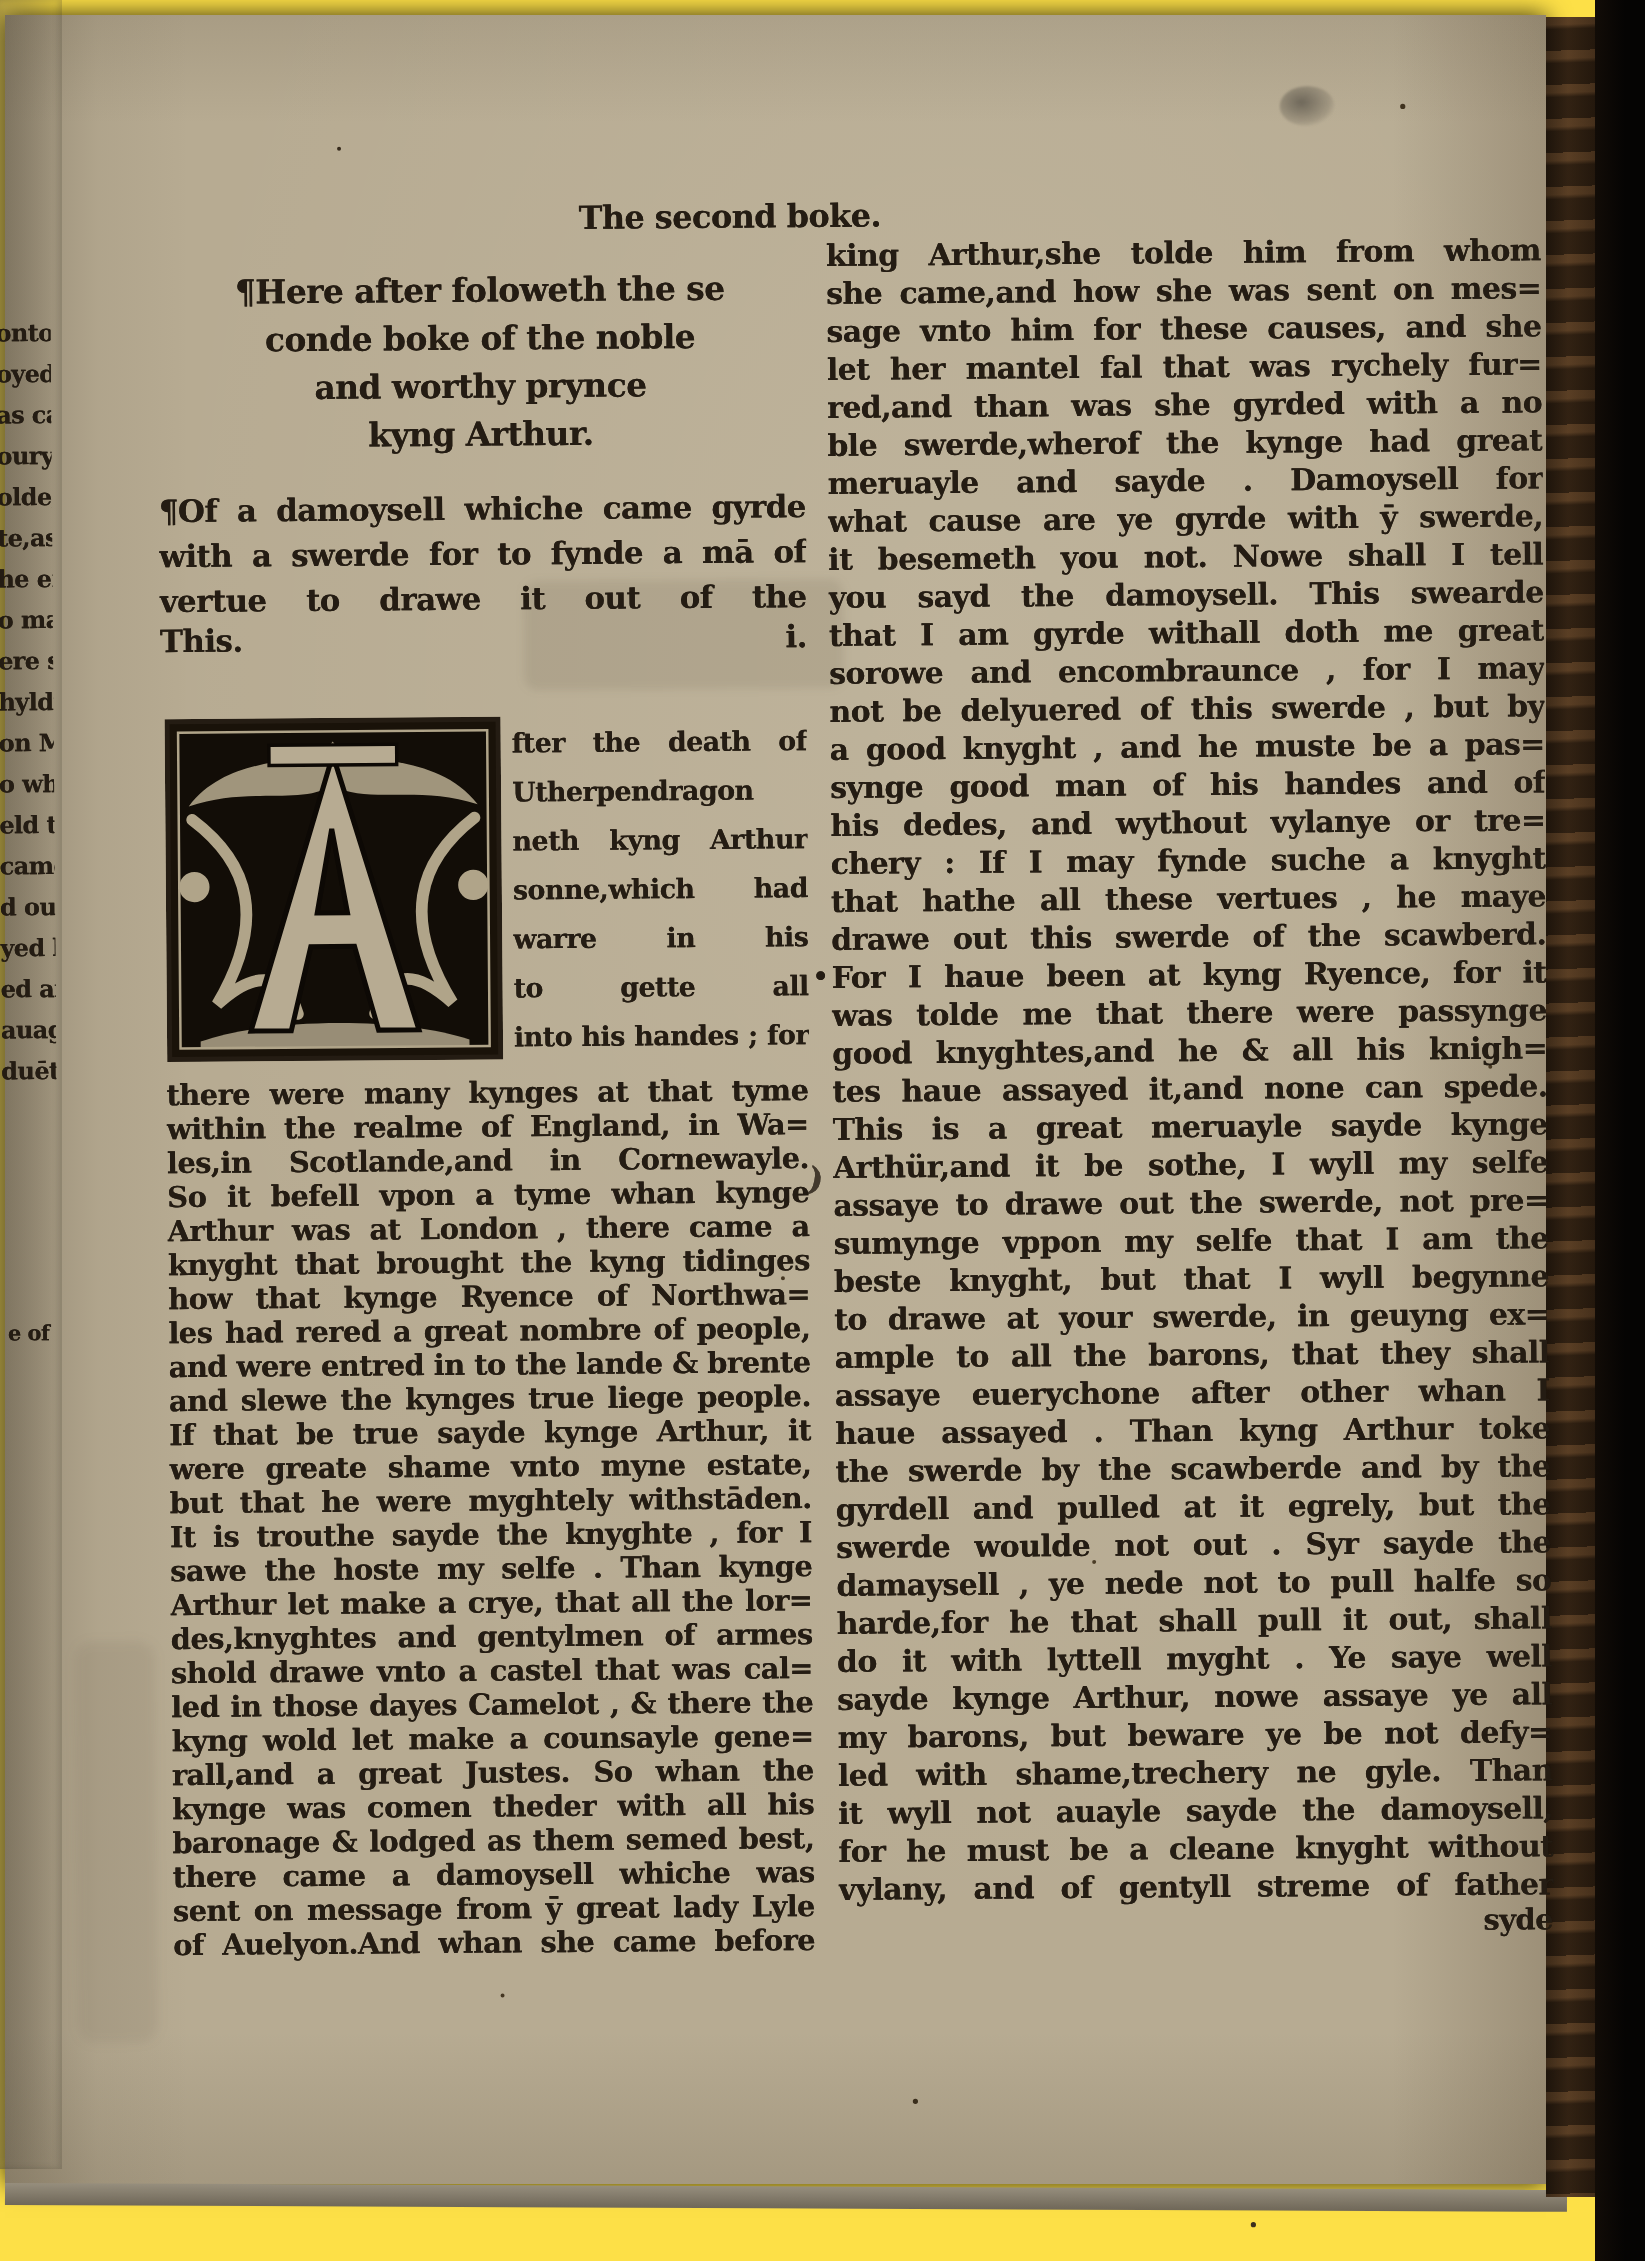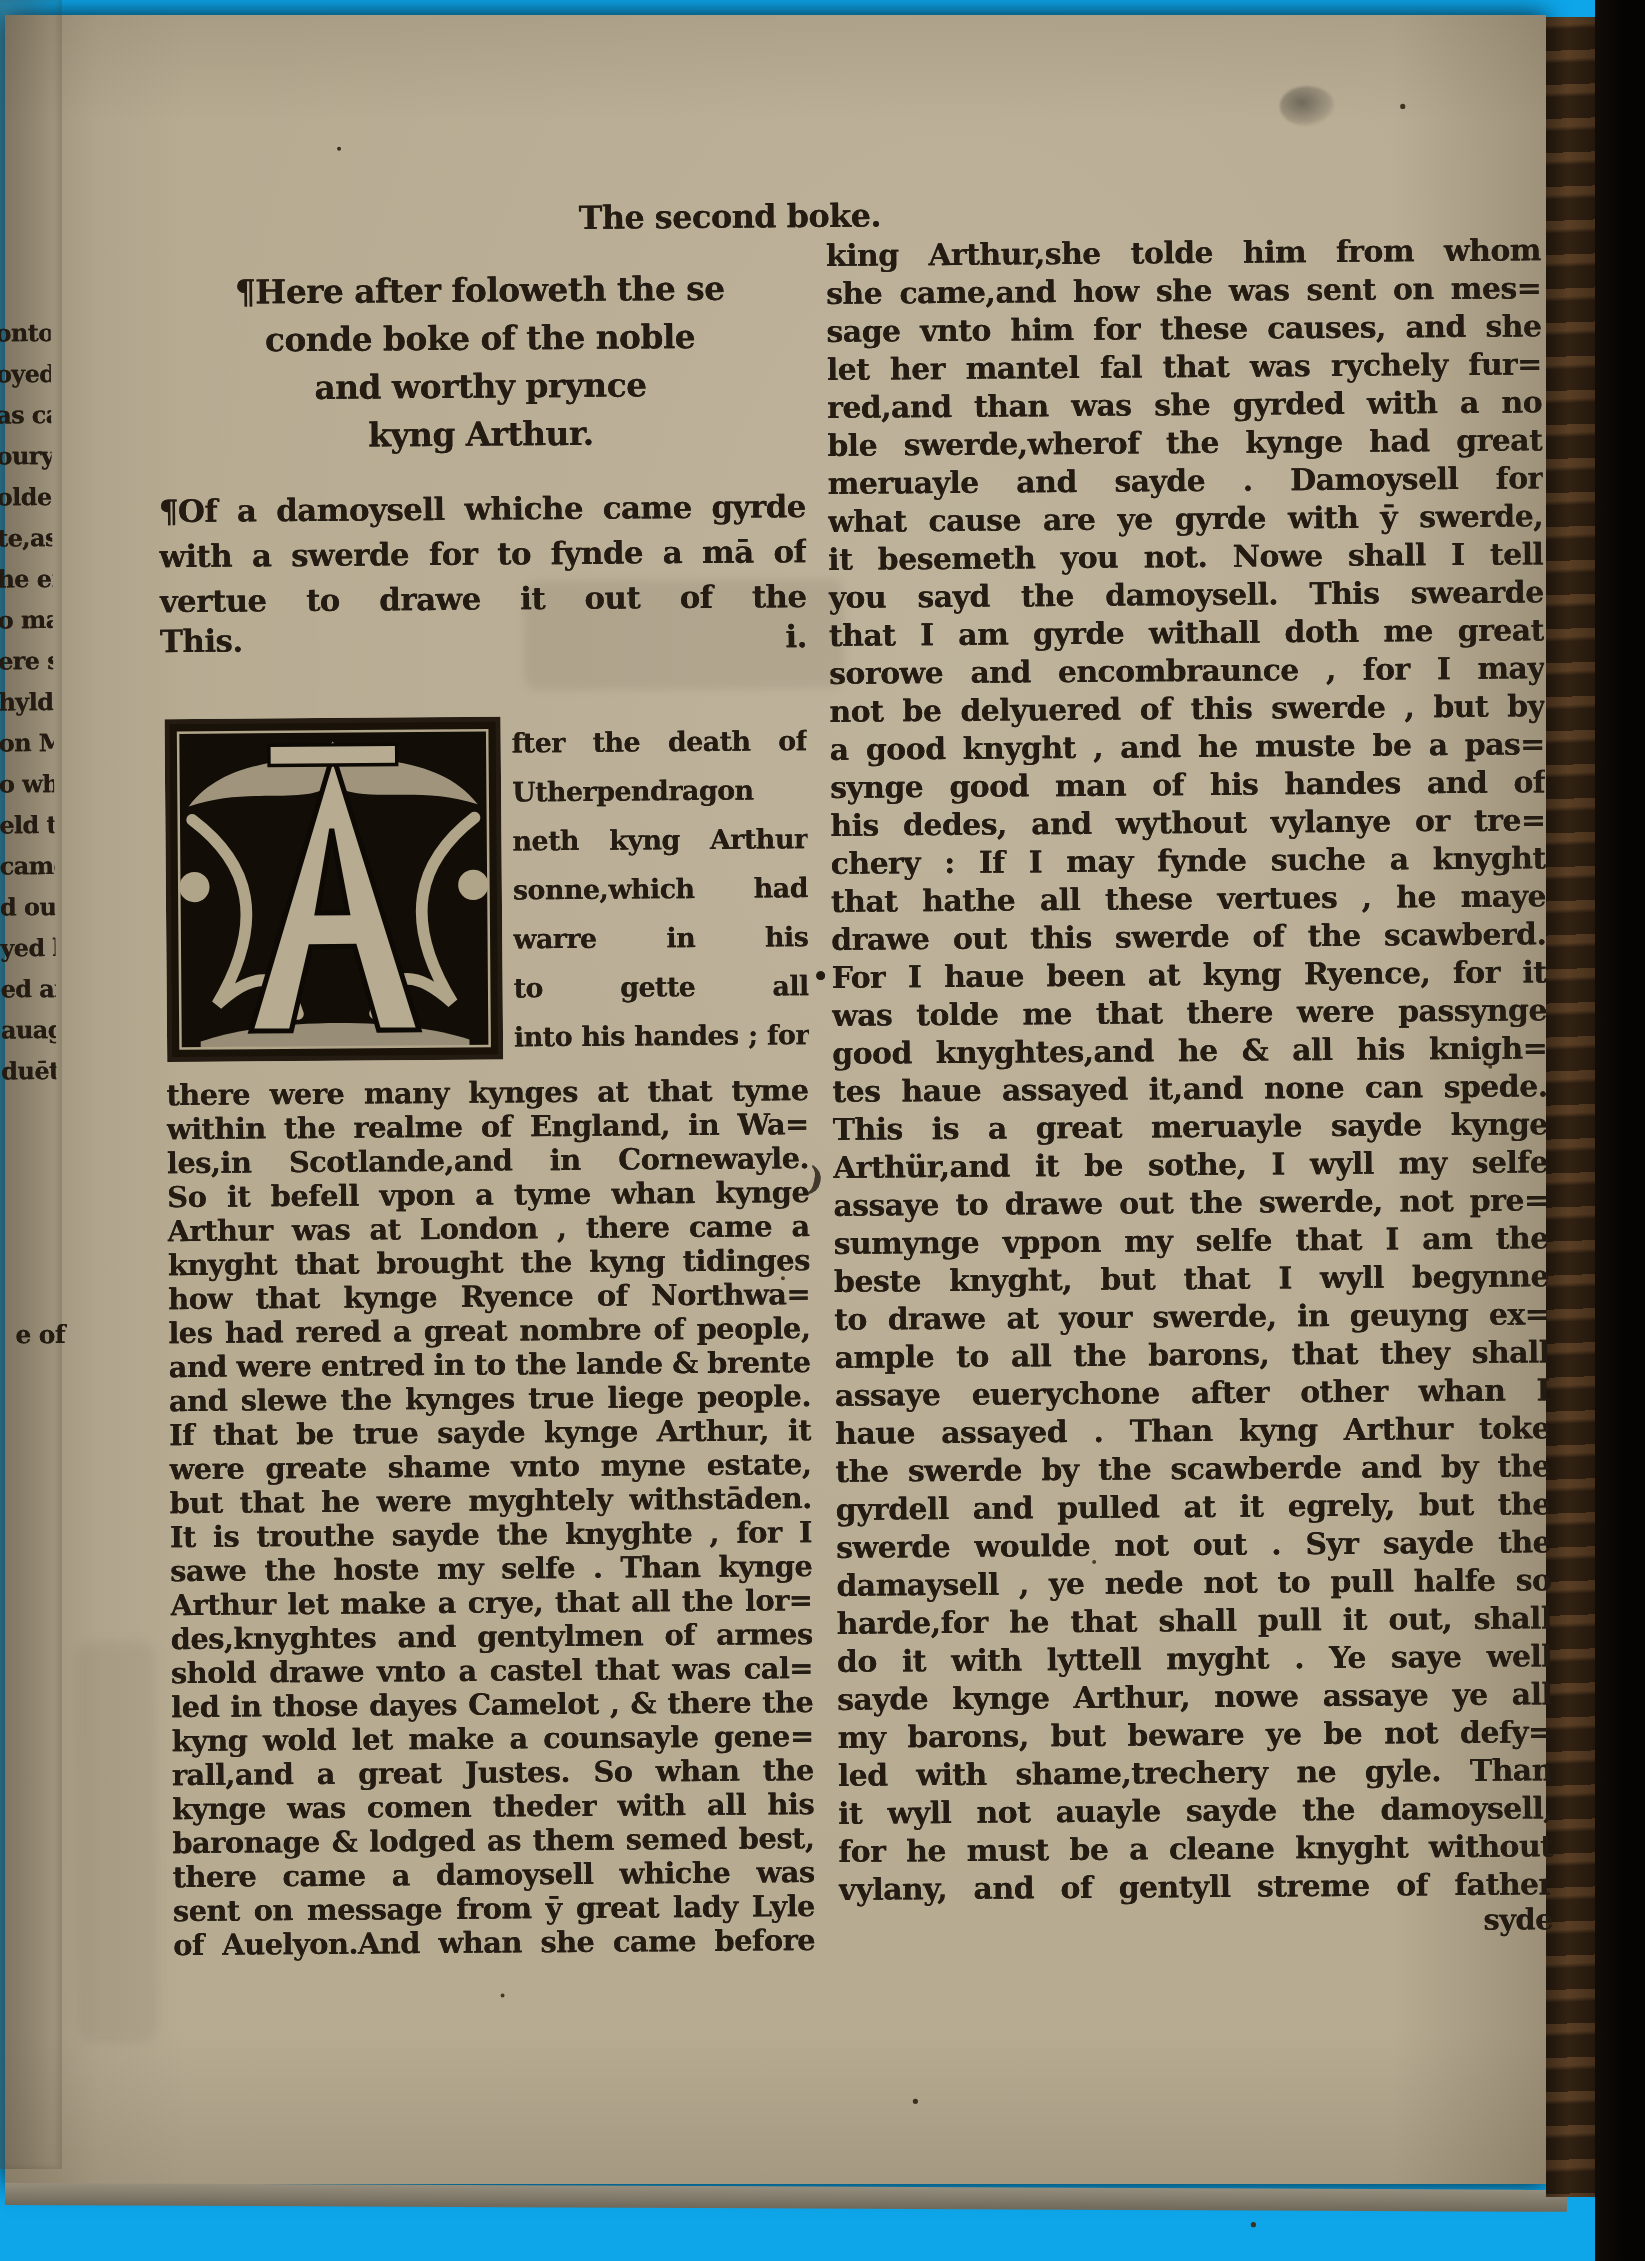--- a/index.html
+++ b/index.html
@@ -1,18 +1,18 @@
 <!DOCTYPE html>
 <html style="font-size:9.2px"><head>
 <meta charset="utf-8">
 <style>
   html,body{margin:0;padding:0;background:#060504;}
   .stage{
     position:relative;width:1646px;height:2261px;overflow:hidden;
-    background:#0ea5e9;
+    background:#fde047;
     font-family:"DejaVu Serif","Liberation Serif",serif;
   }
   
   .paper{
     position:absolute;left:4.6px;top:15px;width:1541px;height:2169px;
     background:
       radial-gradient(ellipse at 62% 30%, rgba(255,250,235,.10), rgba(0,0,0,0) 60%),
       linear-gradient(to right, rgba(62,52,36,.28) 0%, rgba(62,52,36,.06) 6%, rgba(0,0,0,0) 12%, rgba(0,0,0,0) 90%, rgba(62,46,26,.22) 100%),
       linear-gradient(to bottom, rgba(80,68,48,.14) 0%, rgba(0,0,0,0) 5%, rgba(0,0,0,0) 93%, rgba(80,68,48,.18) 100%),
       #b7ab92;
@@ -65,21 +65,21 @@
   .col-left{position:absolute;left:165px;top:1073px;width:642px;font-size:29px;line-height:34px;}
   .col-left > div{height:34px;}
   .col-right{position:absolute;left:831px;top:237px;width:715px;font-size:30px;line-height:38px;}
   .col-right > div{height:38px;}
   .catchword{position:absolute;left:1362px;top:1908px;width:183px;font-size:29px;text-align:right;}
   .margin-dot{position:absolute;left:812px;top:962px;font-size:25px;}
   .ink-mark{position:absolute;left:806px;top:1160px;font-size:33px;transform:rotate(12deg);opacity:.8;}
   
   .fragments{position:absolute;left:0px;top:306px;width:55px;font-size:24px;line-height:41px;overflow:hidden;}
   .fragments > div{height:41px;text-align:right;padding-right:2.3px;white-space:nowrap;}
-  .fragment-low{position:absolute;left:12px;top:1314px;width:46px;font-size:25px;text-align:right;}
+  .fragment-low{position:absolute;left:0px;top:1314px;width:46px;font-size:21px;text-align:right;}
   
   .ornament{
     position:absolute;left:1286px;top:90px;width:55px;height:40px;border-radius:50%;
     background:radial-gradient(ellipse at 40% 40%, rgba(98,92,80,.85), rgba(120,112,96,.35) 60%, rgba(0,0,0,0) 75%);
     filter:blur(1.1px);
   }
   .ghost-a{position:absolute;left:526px;top:579px;width:320px;height:109px;border-radius:13.7px;
     background:rgba(66,56,40,.10);filter:blur(4px);}
   .ghost-b{position:absolute;left:69px;top:1636px;width:80px;height:401px;border-radius:17px;
     background:rgba(66,56,40,.08);filter:blur(5.1px);}

